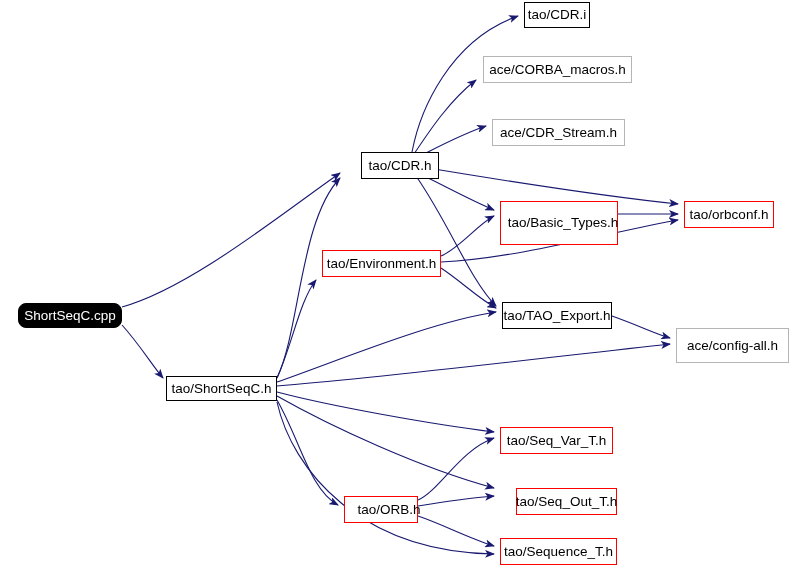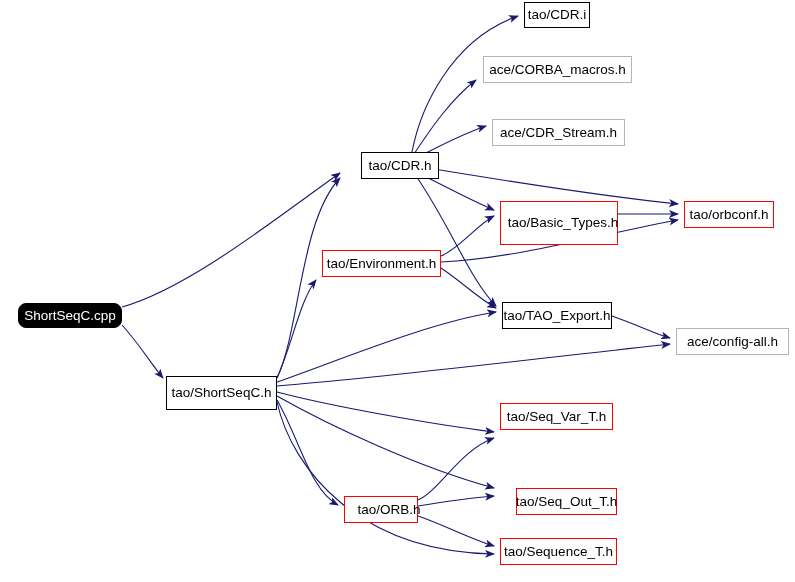--- a/index.html
+++ b/index.html
@@ -72,27 +72,27 @@
       </div>
       <div class="node red" style="left: 684px; top: 201px; width: 90px; height: 27px;">
         <span>tao/orbconf.h</span>
       </div>
       <div class="node red" style="left: 322px; top: 250px; width: 119px; height: 27px;">
         <span>tao/Environment.h</span>
       </div>
       <div class="node black" style="left: 502px; top: 302px; width: 110px; height: 27px;">
         <span>tao/TAO_Export.h</span>
       </div>
-      <div class="node gray" style="left: 676px; top: 328px; width: 113px; height: 27px;">
+      <div class="node gray" style="left: 676px; top: 328px; width: 113px; height: 35px;">
         <span>ace/config-all.h</span>
       </div>
-      <div class="node black" style="left: 166px; top: 376px; width: 111px; height: 34px;">
+      <div class="node black" style="left: 166px; top: 376px; width: 111px; height: 25px;">
         <span>tao/ShortSeqC.h</span>
       </div>
-      <div class="node red" style="left: 500px; top: 403px; width: 113px; height: 27px;">
+      <div class="node red" style="left: 500px; top: 427px; width: 113px; height: 27px;">
         <span>tao/Seq_Var_T.h</span>
       </div>
       <div class="node red" style="left: 516px; top: 488px; width: 101px; height: 27px;">
         <span>tao/Seq_Out_T.h</span>
       </div>
       <div class="node red" style="left: 344px; top: 496px; width: 74px; height: 27px; padding-left: 16px;">
         <span>tao/ORB.h</span>
       </div>
       <div class="node red" style="left: 500px; top: 538px; width: 117px; height: 27px;">
         <span>tao/Sequence_T.h</span>

